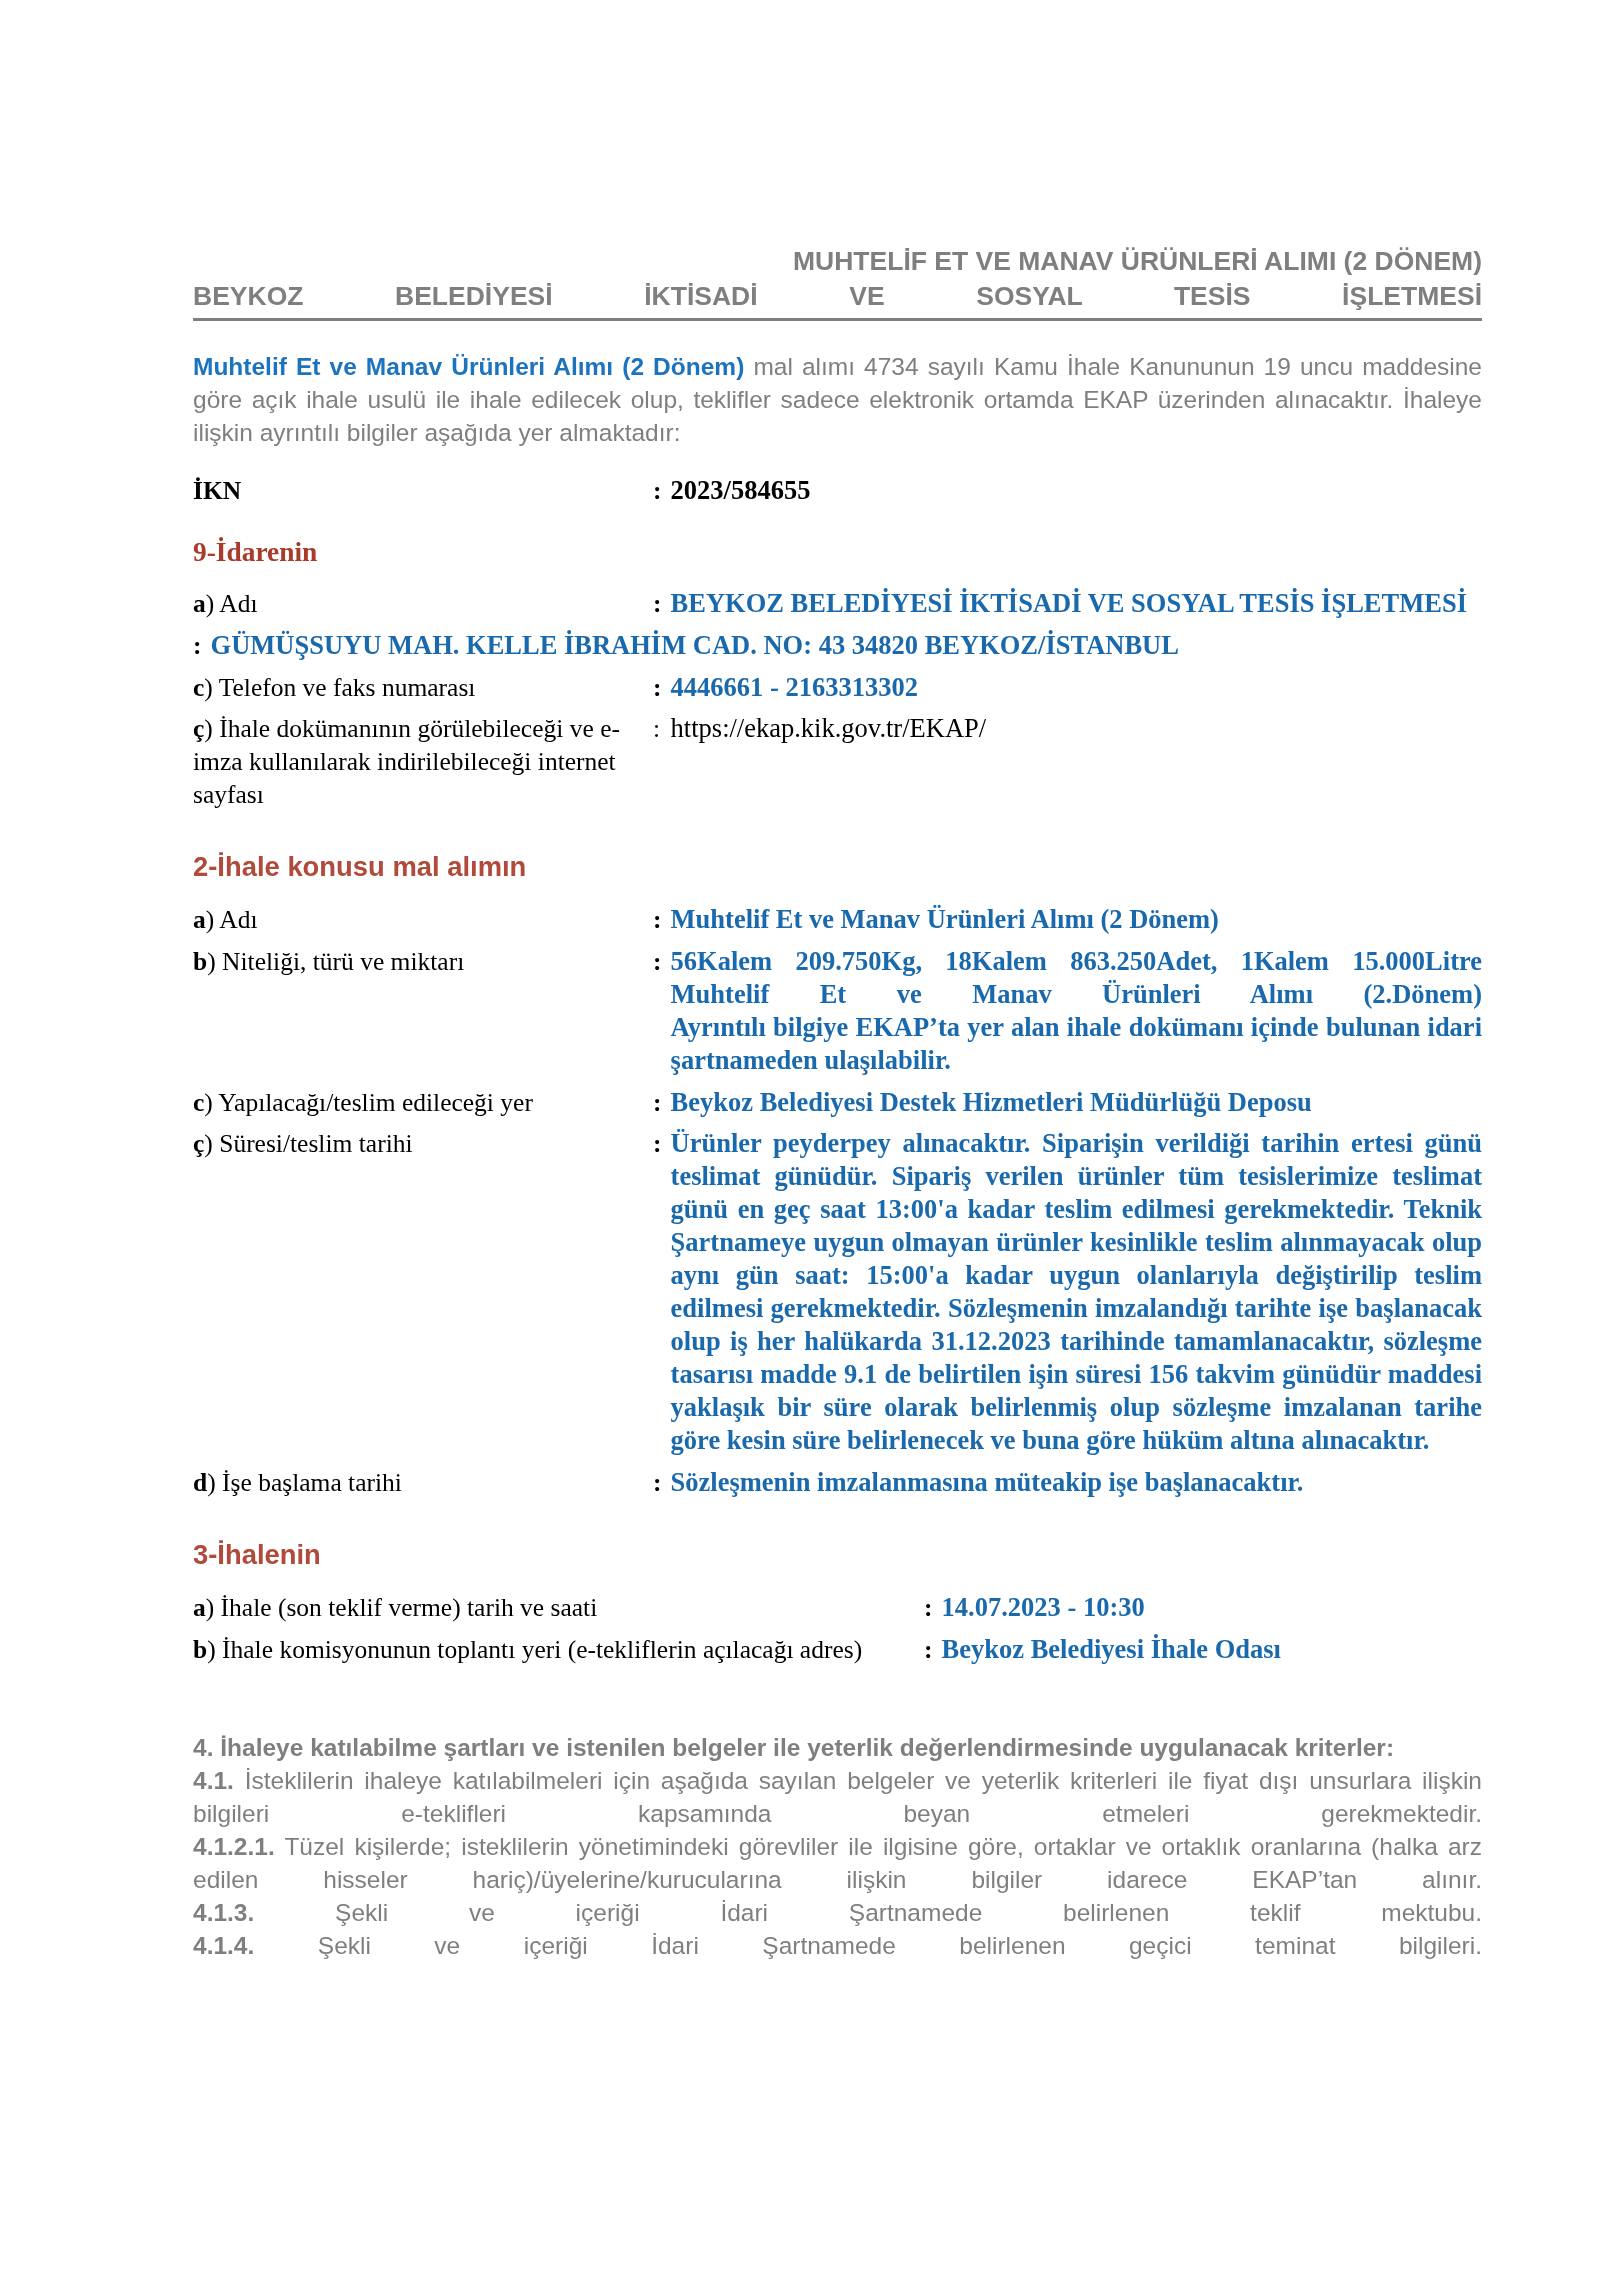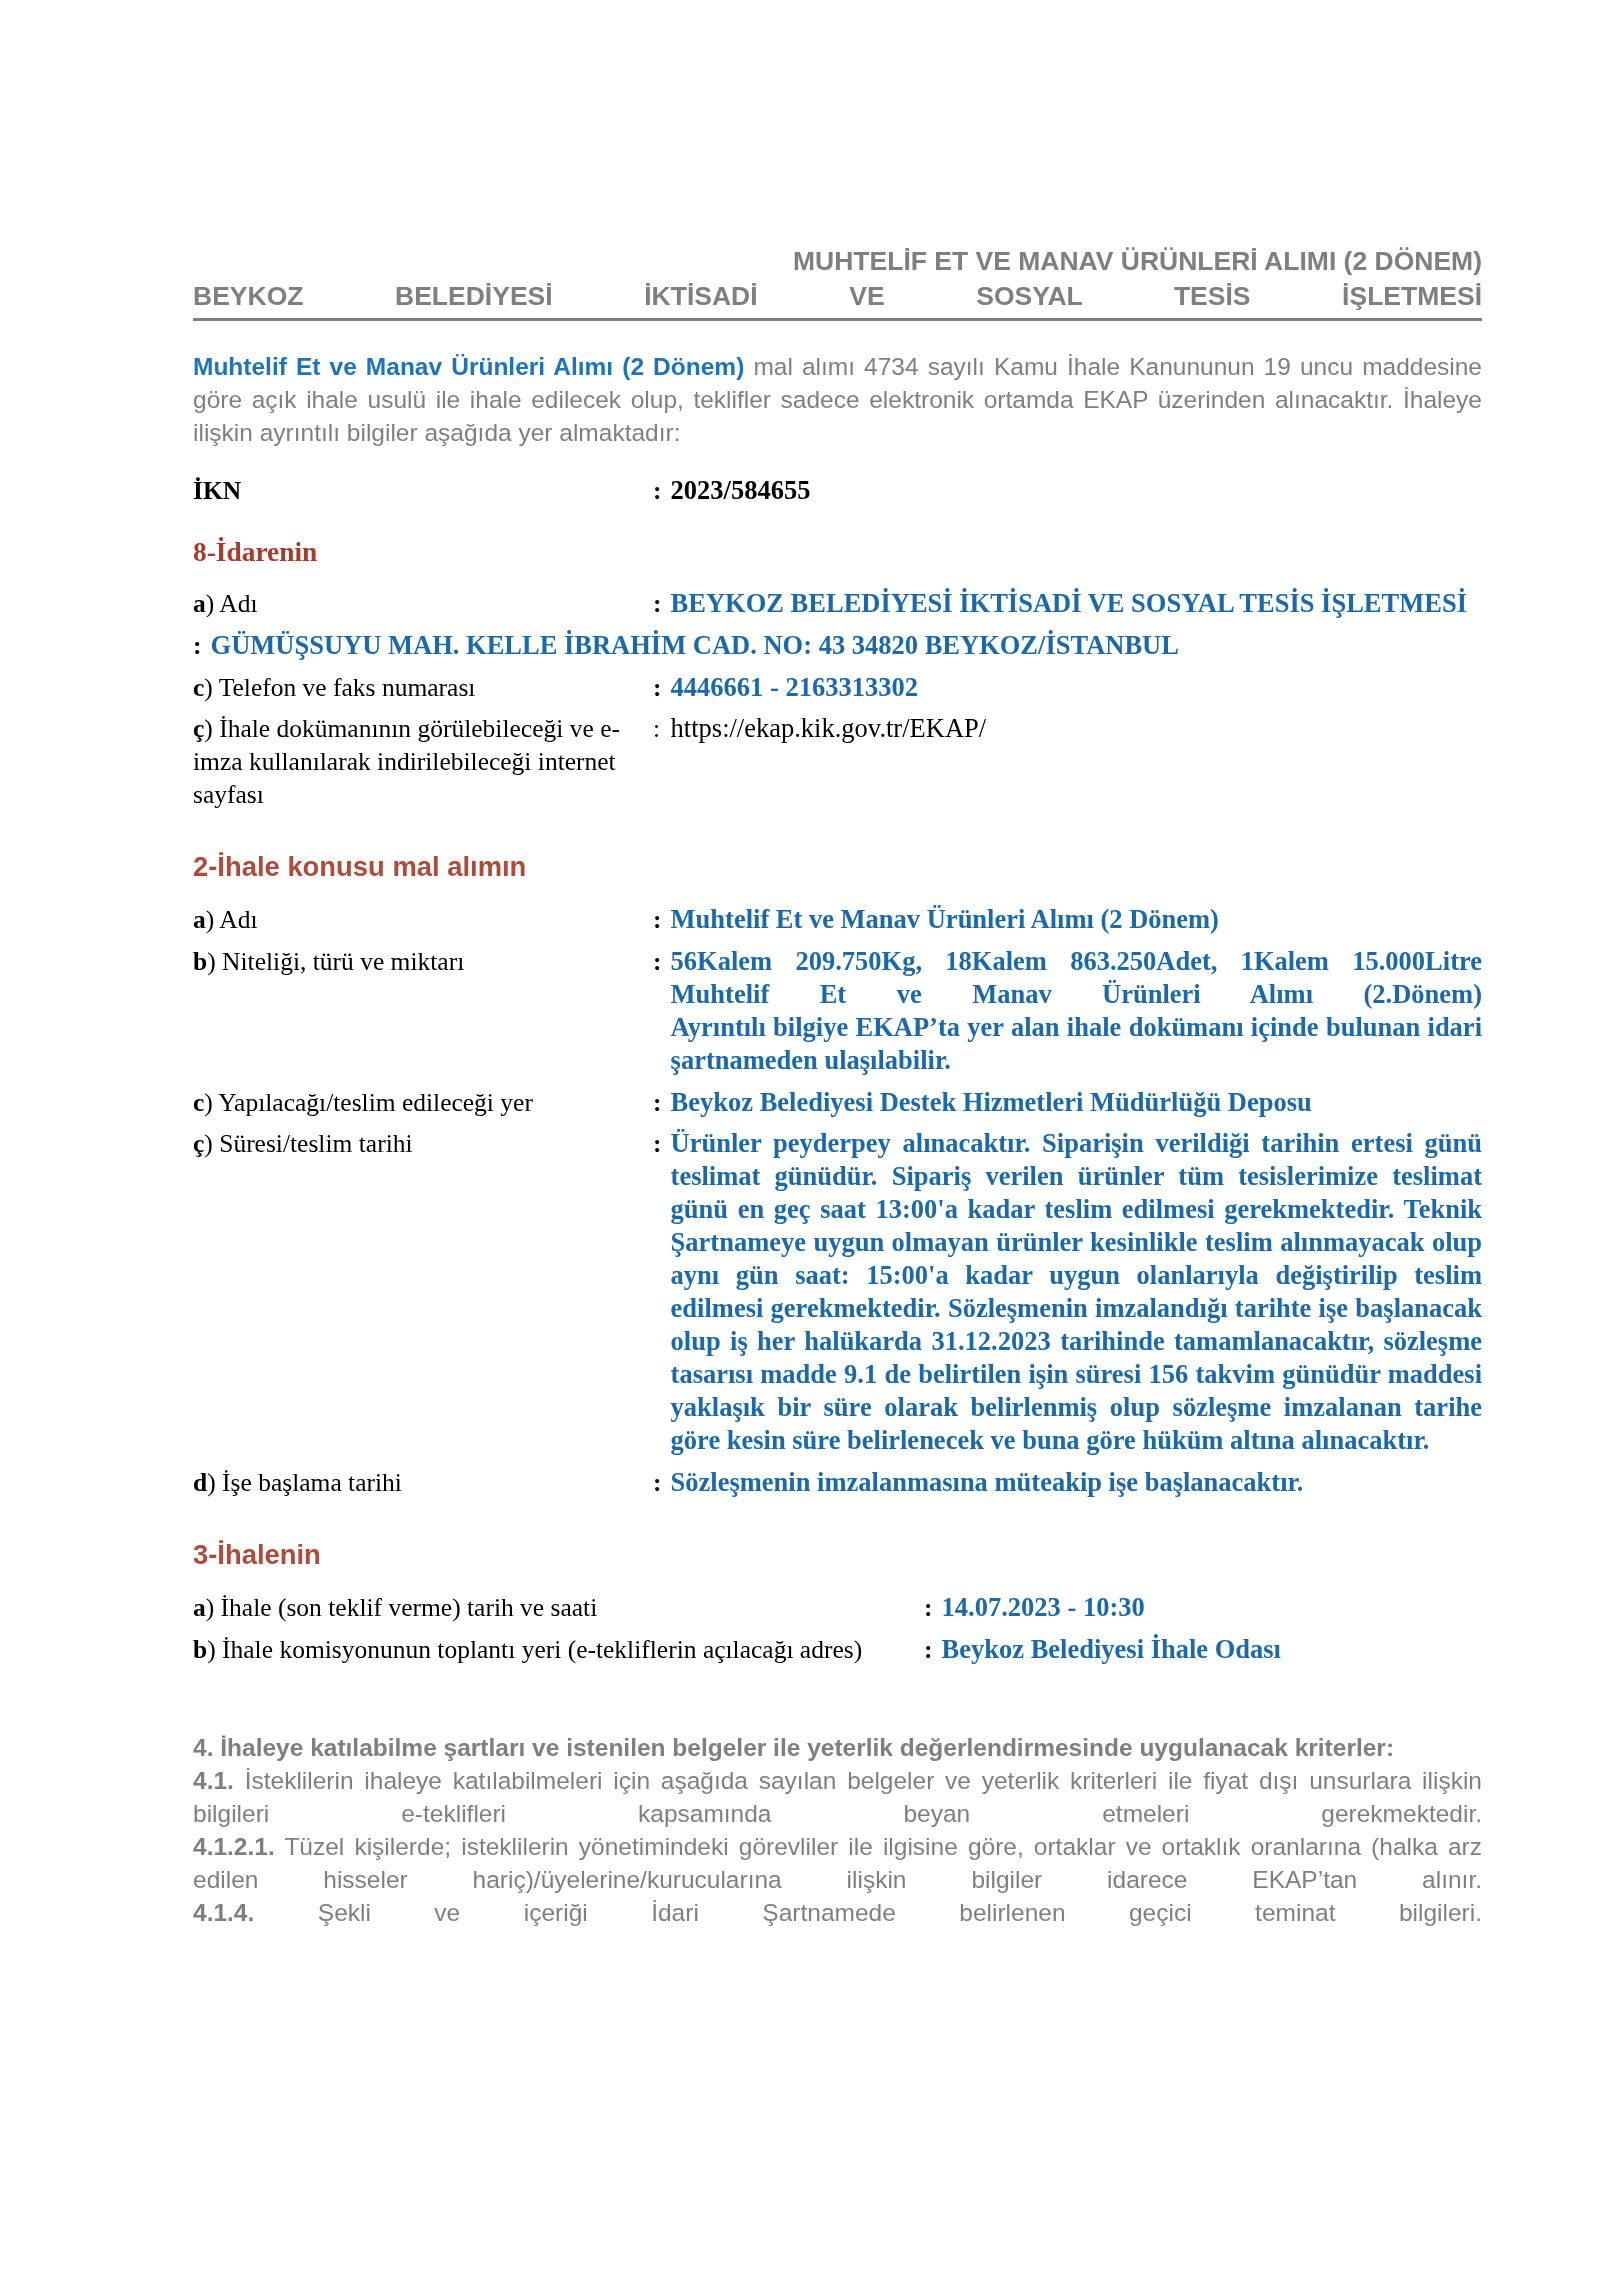--- a/index.html
+++ b/index.html
@@ -97,21 +97,21 @@
   <p class="title2">BEYKOZ BELEDİYESİ İKTİSADİ VE SOSYAL TESİS İŞLETMESİ</p>
 
   <p class="intro"><span class="lead">Muhtelif Et ve Manav Ürünleri Alımı (2 Dönem)</span><span> mal alımı 4734 sayılı Kamu İhale Kanununun 19 uncu maddesine göre açık ihale usulü ile ihale edilecek olup, teklifler sadece elektronik ortamda EKAP üzerinden alınacaktır.  İhaleye ilişkin ayrıntılı bilgiler aşağıda yer almaktadır:</span></p>
 
   <div class="kv ikn">
     <div class="lbl">İKN</div>
     <div class="colon">:</div>
     <div class="val">2023/584655</div>
   </div>
 
-  <p class="h-serif">8-İdarenin</p>
+  <p class="h-serif">9-İdarenin</p>
 
   <div class="kv">
     <div class="lbl"><b>a</b><span>) Adı</span></div>
     <div class="colon">:</div>
     <div class="val">
         <p>BEYKOZ BELEDİYESİ İKTİSADİ VE SOSYAL TESİS İŞLETMESİ</p>
       </div>
   </div>
 
   <div class="kv">
@@ -195,17 +195,18 @@
     <div class="colon">:</div>
     <div class="val">
         <p>Beykoz Belediyesi İhale Odası</p>
       </div>
   </div>
 
   <div class="sec4">
     <p class="s4-heading">4. İhaleye katılabilme şartları ve istenilen belgeler ile yeterlik değerlendirmesinde uygulanacak kriterler:</p>
     <p class="jall"><span class="num">4.1.</span><span> İsteklilerin ihaleye katılabilmeleri için aşağıda sayılan belgeler ve yeterlik kriterleri ile fiyat dışı unsurlara ilişkin bilgileri e-teklifleri kapsamında beyan etmeleri gerekmektedir.</span></p>
     <p class="jall"><span class="num">4.1.2.1.</span><span> Tüzel kişilerde; isteklilerin yönetimindeki görevliler ile ilgisine göre, ortaklar ve ortaklık oranlarına (halka arz edilen hisseler hariç)/üyelerine/kurucularına ilişkin bilgiler idarece EKAP’tan alınır.</span></p>
+    <p class="jall"><span class="num">4.1.3.</span><span> Şekli ve içeriği İdari Şartnamede belirlenen teklif mektubu.</span></p>
     <p class="jall"><span class="num">4.1.4.</span><span> Şekli ve içeriği İdari Şartnamede belirlenen geçici teminat bilgileri.</span></p>
   </div>
 
 </div>
 
 
 </body></html>

